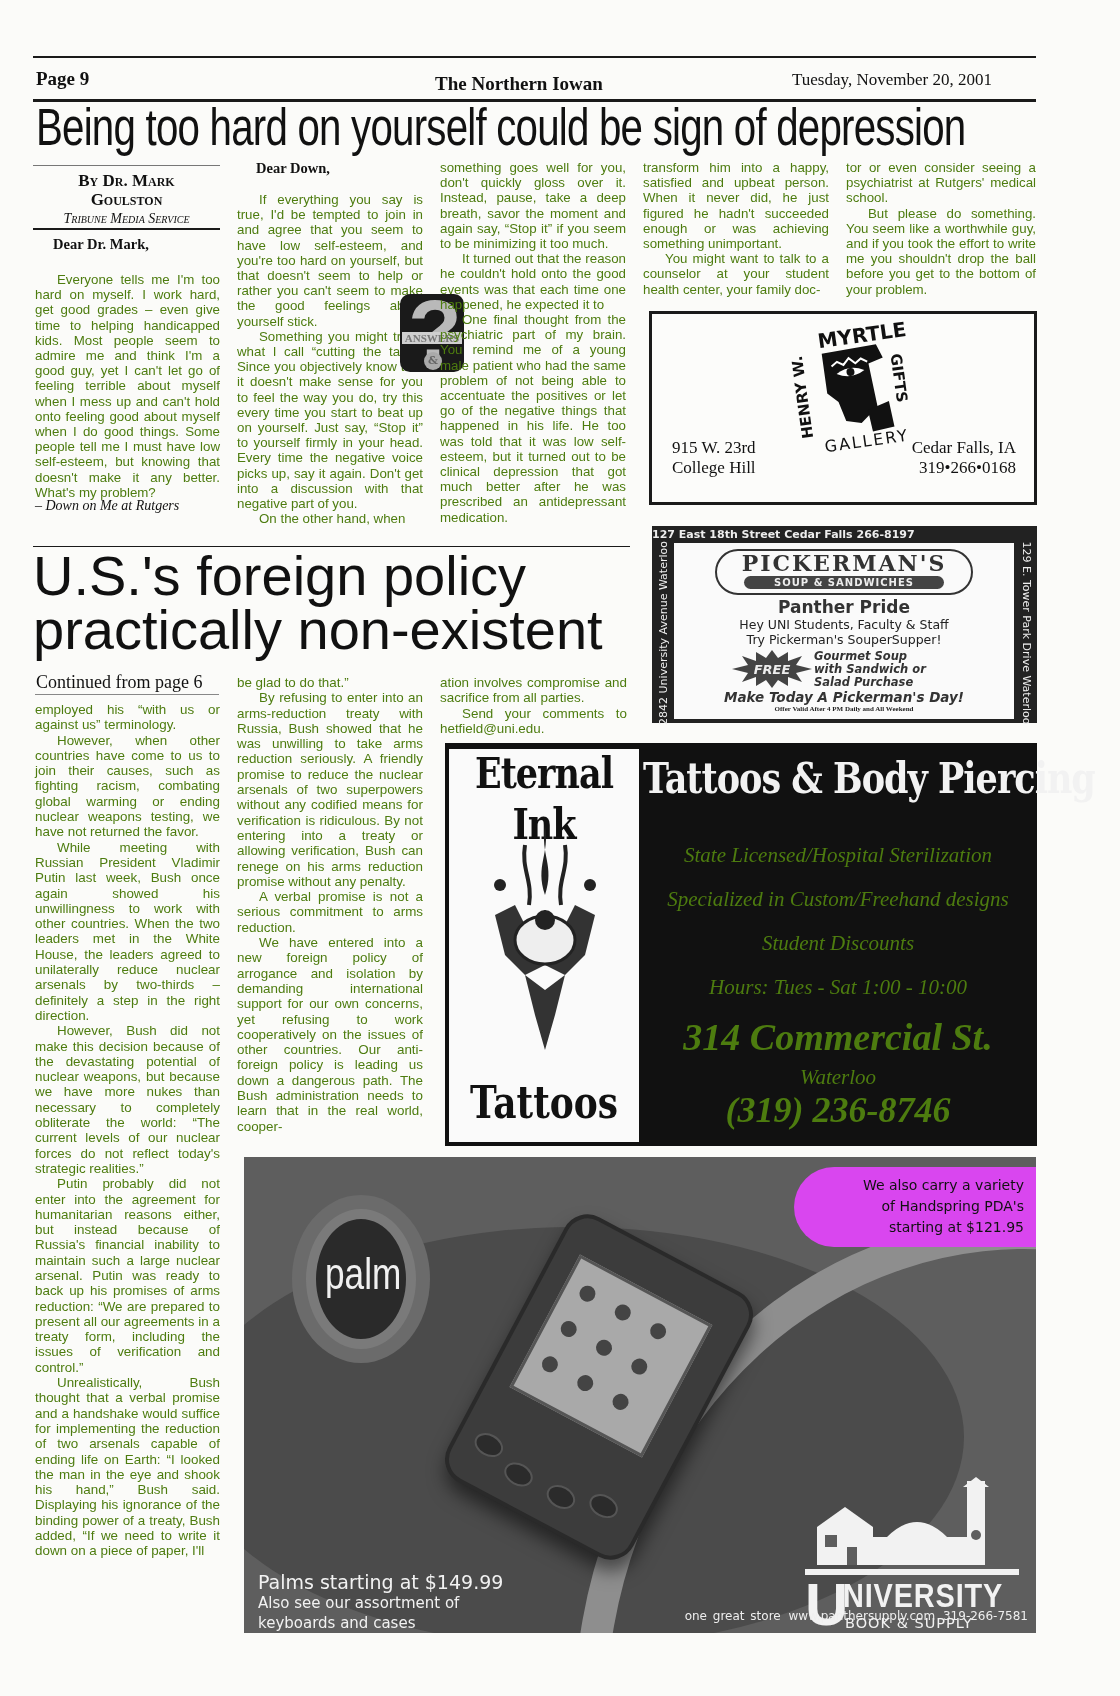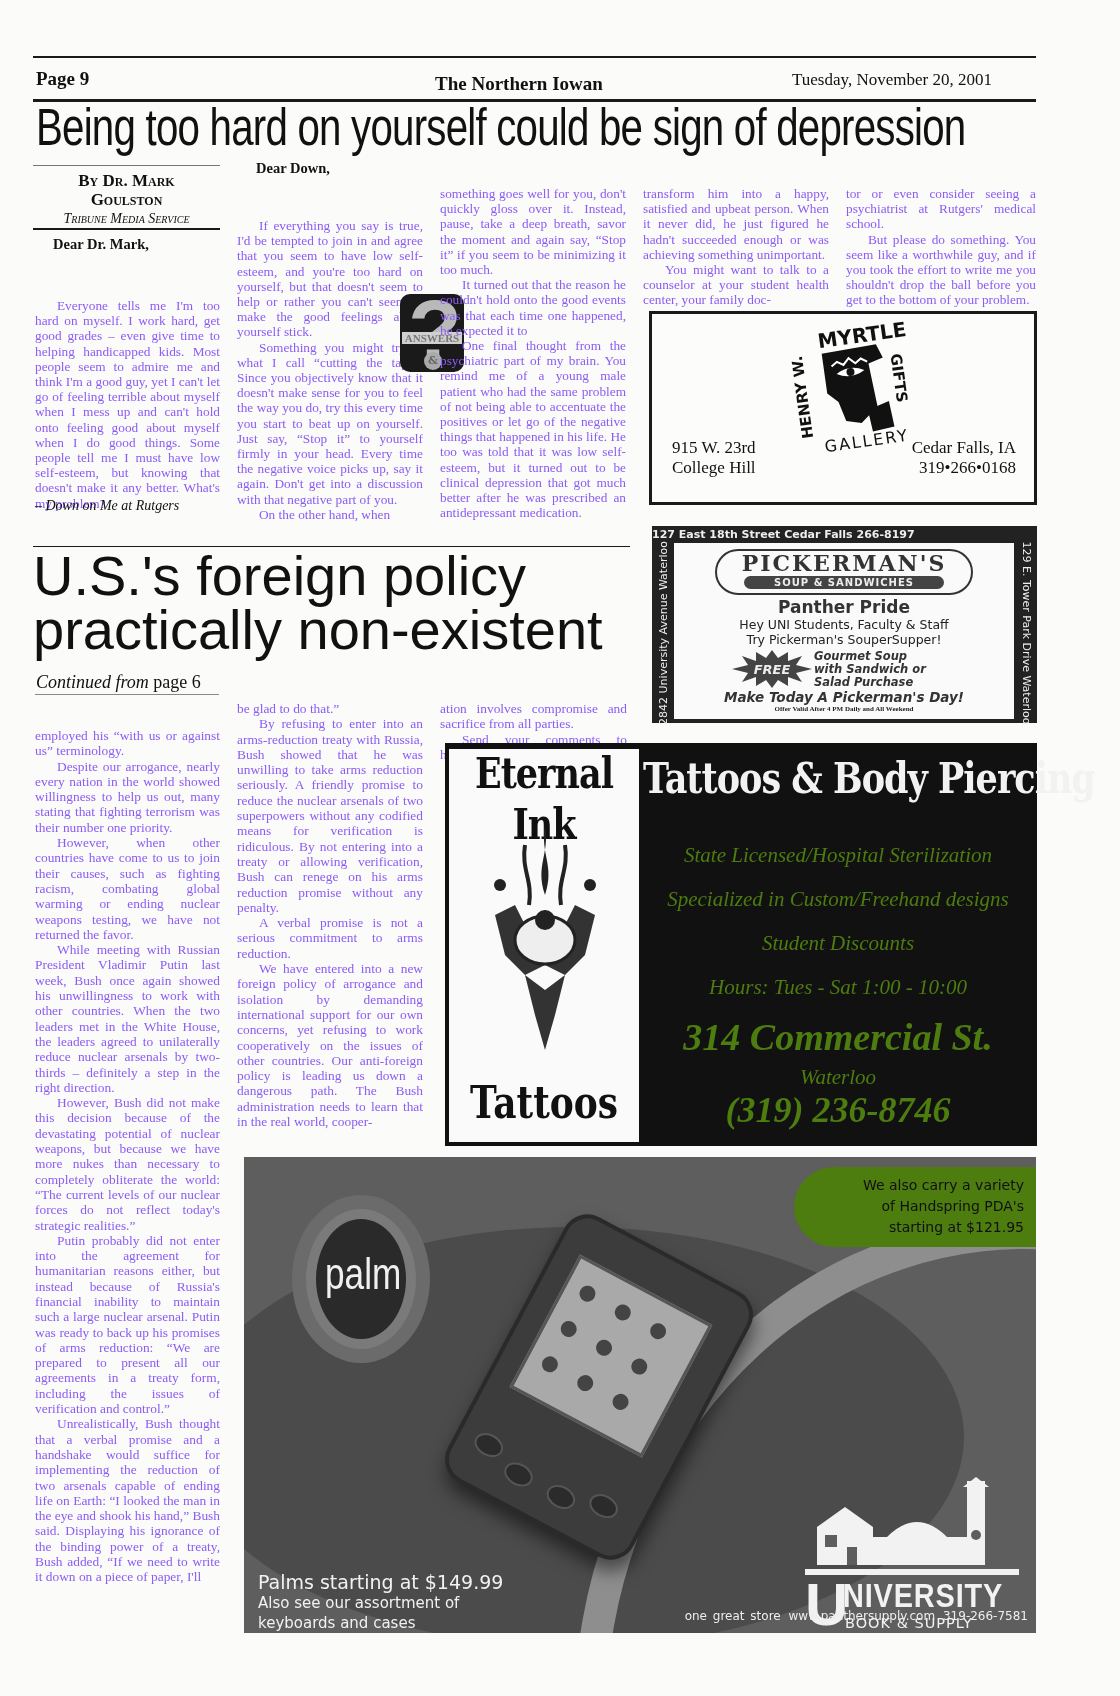--- a/index.html
+++ b/index.html
@@ -2,21 +2,21 @@
 <html><head>
 <meta charset="utf-8">
 <style>
   * { box-sizing: border-box; margin: 0; padding: 0; }
   html, body { width: 1120px; height: 1696px; background: #fbfbf9; overflow: hidden; }
   body { position: relative; font-family: "DejaVu Serif", serif; color: #111; }
   .abs { position: absolute; }
   .rule { position: absolute; background: #1a1a1a; }
   .folio { font-family: "Liberation Serif", serif; font-size: 19px; }
   .headline-sans { font-family: "Liberation Sans", sans-serif; color: #111; letter-spacing: -1px; }
-  .col { position: absolute; font-family: Liberation Serif, serif; font-size: 13.3px; line-height: 15.2px; text-align: justify; color: #8b5cf6; margin-top: 26px; }
+  .col { position: absolute; font-family: Liberation Sans, sans-serif; font-size: 13.3px; line-height: 15.2px; text-align: justify; color: #4d7c0f; }
   .col p { text-indent: 22px; }
   .col p.noindent { text-indent: 0; }
   .byline { font-family: "Liberation Serif", serif; text-align: center; }
   .byline .name { font-size: 17px; font-weight: bold; font-variant: small-caps; line-height: 19px; }
   .byline .svc { font-size: 14px; font-style: italic; font-variant: small-caps; margin-top: 2px; }
   .salute { font-family: "Liberation Serif", serif; font-weight: bold; font-size: 14.5px; }
   .sign { font-family: "Liberation Serif", serif; font-style: italic; font-size: 14px; }
   .answers-icon { position: absolute; width: 64px; height: 78px; background: #1a1a1a; border-radius: 10px; overflow: hidden; }
   .answers-icon .q { position: absolute; left: 8px; top: -14px; font-family: "Liberation Sans", sans-serif; font-weight: bold; font-size: 88px; color: #b9b9b9; }
   .answers-icon .lbl { position: absolute; left: 2px; top: 38px; width: 60px; text-align: center; font-family: "Liberation Serif", serif; font-weight: bold; font-size: 11px; color: #777; background: #cfcfcf; }
@@ -57,21 +57,21 @@
   
   .palm { position: absolute; left: 244px; top: 1157px; width: 792px; height: 476px; background: #5e5e5e; overflow: hidden; }
   .palm .band { position: absolute; left: 330px; top: 60px; width: 900px; height: 1000px; border-radius: 50%; border: 32px solid #8e8e8e; }
   .palm .oval { position: absolute; left: -60px; top: 70px; width: 780px; height: 420px; border-radius: 50%; background: #4b4b4b; }
   .palm .badge { position: absolute; left: 62px; top: 52px; width: 110px; height: 140px; border-radius: 50%; background: #2a2a2a; border: 10px solid #7a7a7a; box-shadow: 0 0 0 14px #6b6b6b; }
   .palm .badge span { position: absolute; left: 0; top: 30px; width: 100%; text-align: center; font-family: "Liberation Sans", sans-serif; font-size: 44px; color: #f0f0f0; transform: scaleX(0.8); }
   .palm .device { position: absolute; left: 250px; top: 80px; width: 210px; height: 300px; background: #3c3c3c; border: 4px solid #2a2a2a; border-radius: 26px; transform: rotate(28deg); box-shadow: 6px 10px 18px rgba(0,0,0,0.5); }
   .palm .screen { position: absolute; left: 22px; top: 38px; width: 150px; height: 150px; background: #a9a9a9; border: 3px solid #555; }
   .palm .dot { position: absolute; width: 16px; height: 16px; border-radius: 50%; background: #444; }
   .palm .btn { position: absolute; width: 30px; height: 22px; border-radius: 50%; background: #2b2b2b; border: 2px solid #555; }
-  .palm .bubble { position: absolute; right: -10px; top: 10px; width: 252px; height: 80px; background: #4d7c0f; border-radius: 40px 0 0 40px; text-align: right; padding: 8px 22px 0 0; font-family: "DejaVu Sans", sans-serif; font-size: 14px; line-height: 21px; color: #111; }
+  .palm .bubble { position: absolute; right: -10px; top: 10px; width: 252px; height: 80px; background: #d946ef; border-radius: 40px 0 0 40px; text-align: right; padding: 8px 22px 0 0; font-family: "DejaVu Sans", sans-serif; font-size: 14px; line-height: 21px; color: #111; }
   .palm .promo { position: absolute; left: 14px; top: 414px; font-family: "DejaVu Sans", sans-serif; color: #f2f2f2; }
   .palm .promo .big { font-size: 19px; line-height: 22px; }
   .palm .promo .small { font-size: 15px; line-height: 20px; }
   .palm .ub { position: absolute; left: 555px; top: 320px; width: 222px; color: #f2f2f2; }
   .palm .ub .rule1 { position: absolute; left: 6px; top: 92px; width: 214px; height: 6px; background: #f2f2f2; }
   .palm .ub .U { position: absolute; left: 6px; top: 98px; font-family: "Liberation Sans", sans-serif; font-weight: bold; font-size: 60px; line-height: 60px; }
   .palm .ub .niv { position: absolute; left: 44px; top: 100px; font-family: "Liberation Sans", sans-serif; font-weight: bold; font-size: 34px; line-height: 36px; transform: scaleX(0.85); transform-origin: left; letter-spacing: 1px; }
   .palm .ub .bs { position: absolute; left: 46px; top: 138px; font-family: "DejaVu Sans", sans-serif; font-size: 14.5px; letter-spacing: 1px; }
   .palm .foot { position: absolute; right: 8px; top: 452px; font-family: "DejaVu Sans", sans-serif; font-size: 12px; color: #eee; white-space: nowrap; word-spacing: 2px; }
   .palm .foot span { margin-left: 2px; }
@@ -153,27 +153,26 @@
   </div>
 </div>
 
 <div class="rule" style="left:33px;top:546px;width:597px;height:1px;"></div>
 <div class="abs headline-sans" style="left:33px;top:549px;font-size:56px;line-height:54px;letter-spacing:0;">
   <div>U.S.'s foreign policy</div>
   <div>practically non-existent</div>
 </div>
 
 <div class="abs" style="left:36px;top:672px;font-family:'Liberation Serif',serif;font-size:18px;">
-  <span style="font-style:italic;">Continued from</span><span> page 6</span>
+  <span style="">Continued from</span><span> page 6</span>
 </div>
 <div class="rule" style="left:35px;top:694px;width:184px;height:1px;background:#888;"></div>
 
 <div class="col" style="left:35px;top:702px;width:185px;font-size:13.4px;line-height:15.3px;">
   <p class="noindent">employed his “with us or against us” terminology.</p>
-  <p>Despite our arrogance, nearly every nation in the world showed willingness to help us out, many stating that fighting terrorism was their number one priority.</p>
   <p>However, when other countries have come to us to join their causes, such as fighting racism, combating global warming or ending nuclear weapons testing, we have not returned the favor.</p>
   <p>While meeting with Russian President Vladimir Putin last week, Bush once again showed his unwillingness to work with other countries. When the two leaders met in the White House, the leaders agreed to unilaterally reduce nuclear arsenals by two-thirds – definitely a step in the right direction.</p>
   <p>However, Bush did not make this decision because of the devastating potential of nuclear weapons, but because we have more nukes than necessary to completely obliterate the world: “The current levels of our nuclear forces do not reflect today's strategic realities.”</p>
   <p>Putin probably did not enter into the agreement for humanitarian reasons either, but instead because of Russia's financial inability to maintain such a large nuclear arsenal. Putin was ready to back up his promises of arms reduction: “We are prepared to present all our agreements in a treaty form, including the issues of verification and control.”</p>
   <p>Unrealistically, Bush thought that a verbal promise and a handshake would suffice for implementing the reduction of two arsenals capable of ending life on Earth: “I looked the man in the eye and shook his hand,” Bush said. Displaying his ignorance of the binding power of a treaty, Bush added, “If we need to write it down on a piece of paper, I'll</p>
 </div>
 <div class="col" style="left:237px;top:675px;width:186px;font-size:13.4px;line-height:15.3px;">
   <p class="noindent">be glad to do that.”</p>
   <p>By refusing to enter into an arms-reduction treaty with Russia, Bush showed that he was unwilling to take arms reduction seriously. A friendly promise to reduce the nuclear arsenals of two superpowers without any codified means for verification is ridiculous. By not entering into a treaty or allowing verification, Bush can renege on his arms reduction promise without any penalty.</p>
   <p>A verbal promise is not a serious commitment to arms reduction.</p>

